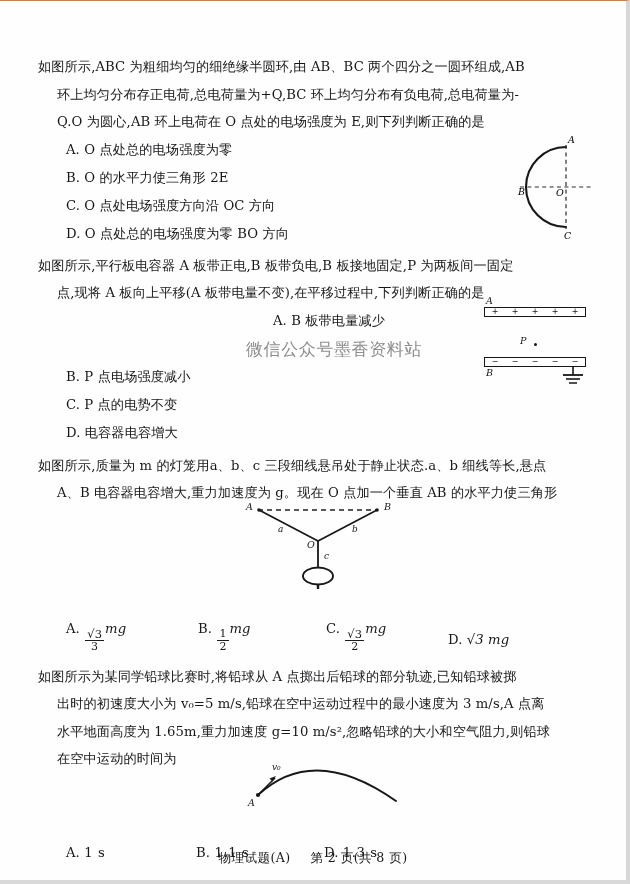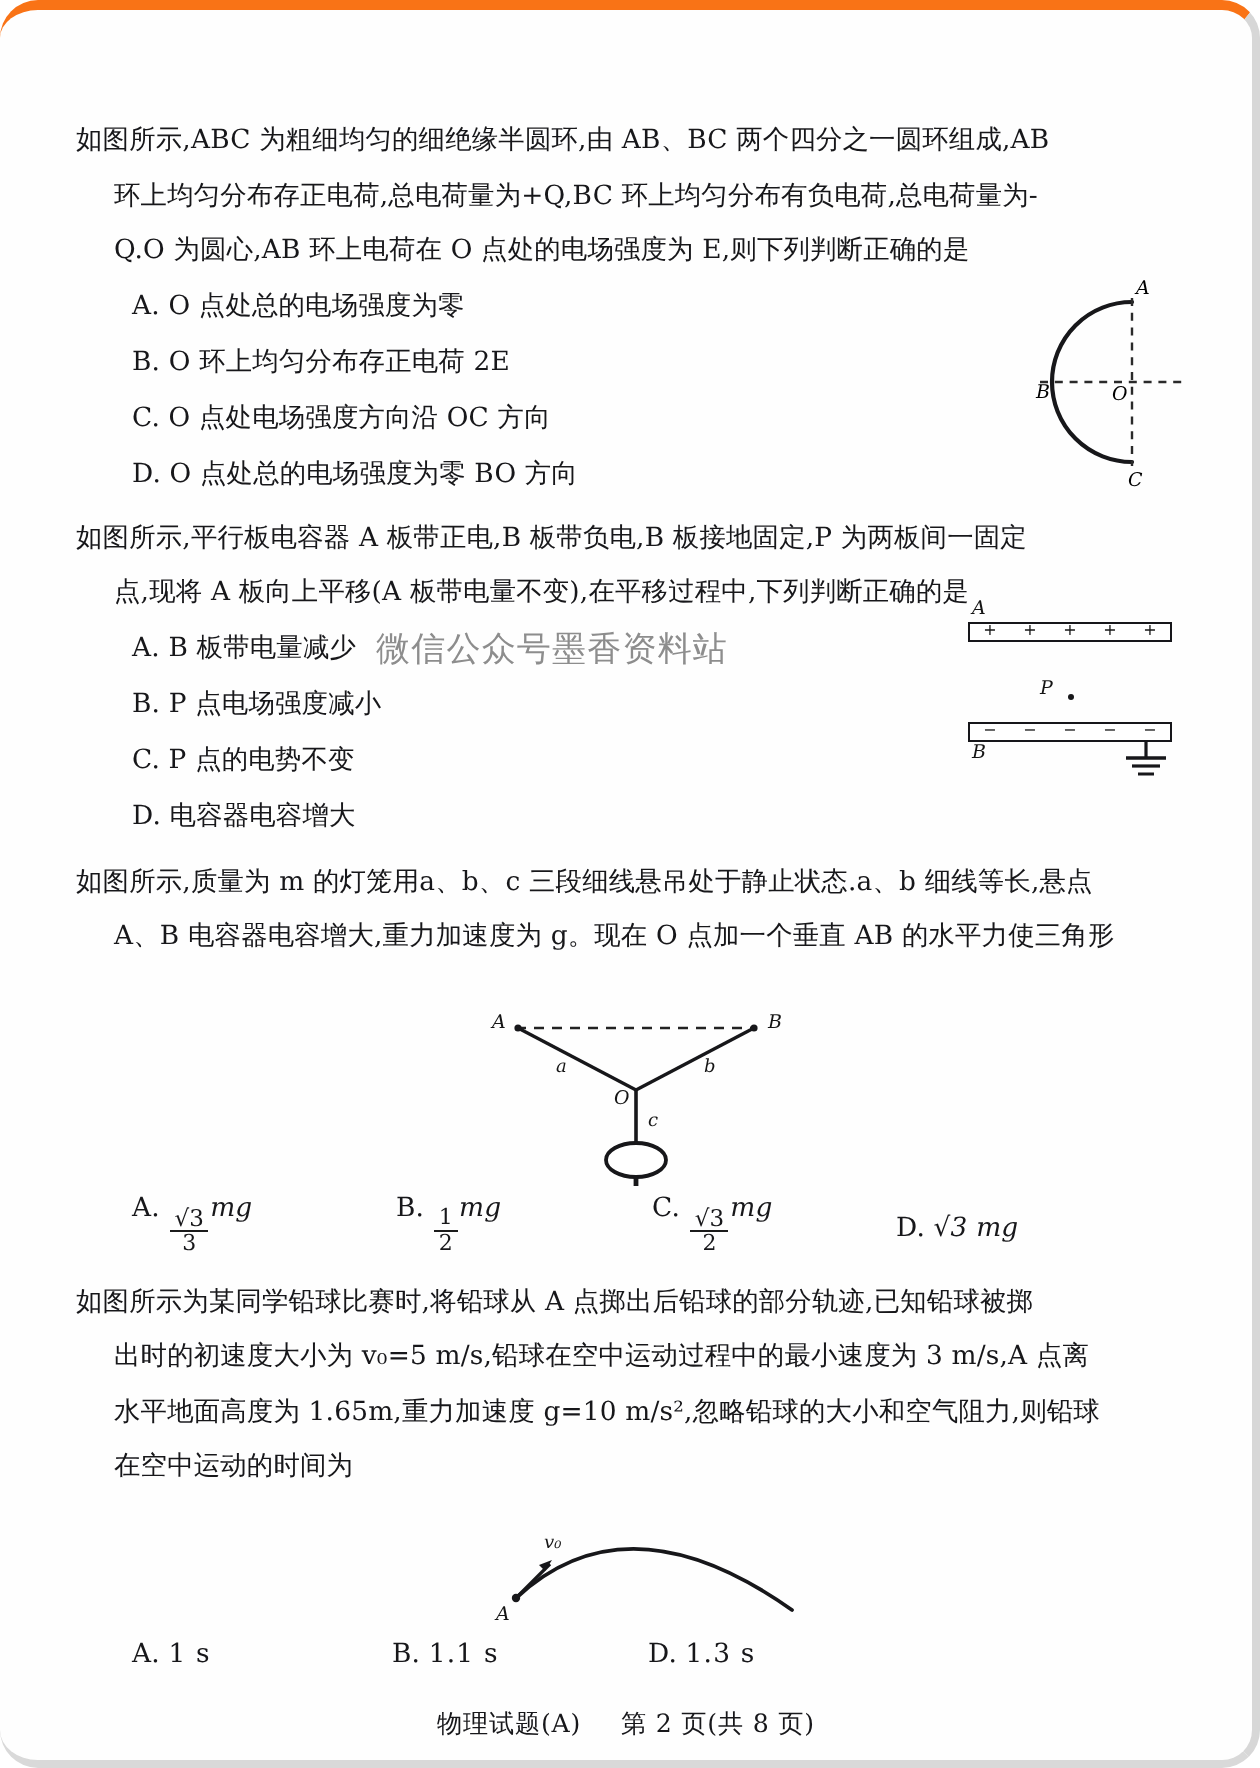--- a/index.html
+++ b/index.html
@@ -15,23 +15,22 @@
     font-family: "DejaVu Serif", "Liberation Serif", serif;
     color: #17171a;
   }
   
   .page {
     position: absolute;
     inset: 0;
     background: #fefefe;
     border-right: 4px solid #d7d7d7;
     border-bottom: 4px solid #d9d9d9;
-    border-top: 5px solid #f97316;
+    border-top: 1px solid #f97316;
     overflow: hidden;
-    border-radius: 19px;
   }
   .content {
     position: absolute;
     left: 0; top: 0; right: 0; bottom: 0;
     padding: 52px 34px 0 38px;
   }
 
   .q {
     position: relative;
     font-size: 13.2px;
@@ -139,29 +138,29 @@
 <body>
 
 <div class="page">
   <div class="content">
 
     <div class="q">
       <div class="qline qnum-line">如图所示,ABC 为粗细均匀的细绝缘半圆环,由 AB、BC 两个四分之一圆环组成,AB</div>
       <div class="qline cont-line">环上均匀分布存正电荷,总电荷量为+Q,BC 环上均匀分布有负电荷,总电荷量为-</div>
       <div class="qline cont-line">Q.O 为圆心,AB 环上电荷在 O 点处的电场强度为 E,则下列判断正确的是</div>
       <div class="opt">A. O 点处总的电场强度为零</div>
-      <div class="opt">B. O 环上均匀分布存正电荷 2E</div>
+      <div class="opt">B. O 的水平力使三角形 2E</div>
       <div class="opt">C. O 点处电场强度方向沿 OC 方向</div>
       <div class="opt">D. O 点处总的电场强度为零 BO 方向</div>
     </div>
 
     <div class="q" style="margin-top:4px;">
       <div class="qline qnum-line">如图所示,平行板电容器 A 板带正电,B 板带负电,B 板接地固定,P 为两板间一固定</div>
       <div class="qline cont-line">点,现将 A 板向上平移(A 板带电量不变),在平移过程中,下列判断正确的是</div>
-      <div class="opt" style="display:flex;align-items:center;">
+      <div class="opt" style="display:flex;align-items:center;flex-direction:column;">
         <span>A. B 板带电量减少</span>
         <span class="watermark">微信公众号墨香资料站</span>
       </div>
       <div class="opt">B. P 点电场强度减小</div>
       <div class="opt">C. P 点的电势不变</div>
       <div class="opt">D. 电容器电容增大</div>
     </div>
 
     <div class="q" style="margin-top:5px;">
       <div class="qline qnum-line">如图所示,质量为 m 的灯笼用a、b、c 三段细线悬吊处于静止状态.a、b 细线等长,悬点</div>

